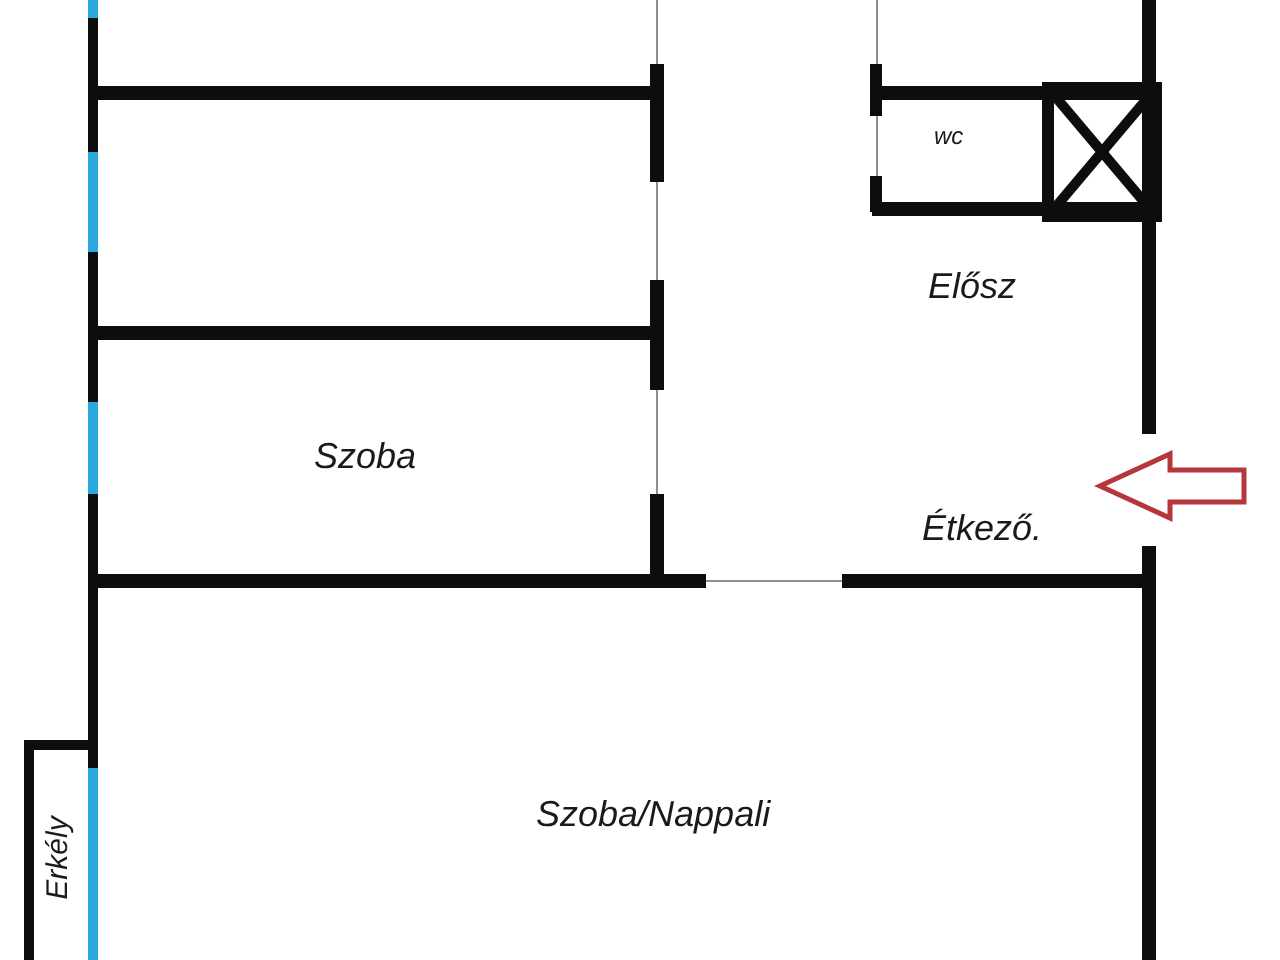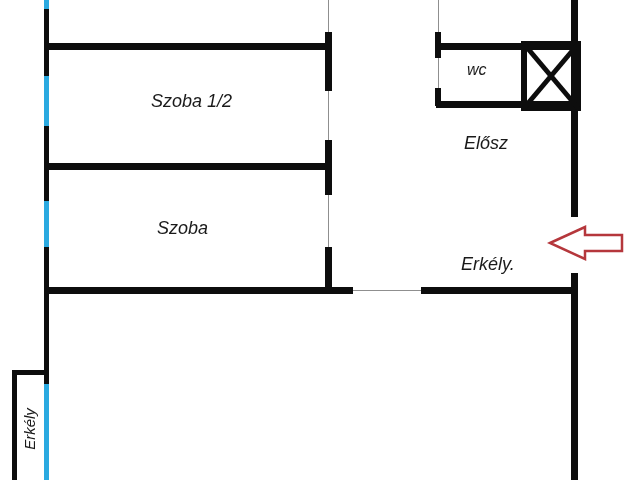--- a/index.html
+++ b/index.html
@@ -7,21 +7,21 @@
     position:relative;width:640px;height:480px;background:#ffffff;
     overflow:hidden;font-family:"Liberation Sans",sans-serif;
   }
   .wall{position:absolute;background:#0d0d0d;}
   .win{position:absolute;background:#2aa9e0;}
   .thin{position:absolute;background:#8f8f8f;}
   .room-label{
     position:absolute;color:#1a1a1a;font-style:italic;
     font-size:18px;line-height:1;white-space:nowrap;
   }
-  .room-label.small{font-size:16px;}
+  .room-label.small{font-size:12px;}
   .rotated{
     font-size:15px;
     transform:translate(-50%,-50%) rotate(-90deg);
     transform-origin:center center;
   }
   svg{position:absolute;display:block;}
 </style>
 </head>
 <body>
 
@@ -64,20 +64,20 @@
   <svg style="left:521px;top:41px" width="60" height="70" viewBox="0 0 60 70">
     <rect x="3" y="3" width="54" height="64" fill="none" stroke="#0d0d0d" stroke-width="6"></rect>
     <line x1="3" y1="3" x2="57" y2="67" stroke="#0d0d0d" stroke-width="5"></line>
     <line x1="57" y1="3" x2="3" y2="67" stroke="#0d0d0d" stroke-width="5"></line>
   </svg>
 
   <svg style="left:543px;top:221px" width="84" height="44" viewBox="0 0 84 44">
     <polygon points="7,22 42,6 42,14 79,14 79,30 42,30 42,38" fill="#ffffff" stroke="#b5373c" stroke-width="2.5" stroke-linejoin="miter"></polygon>
   </svg>
 
-  <div class="room-label" style="left:151px;top:92px">Szoba 1/2</div>
   <div class="room-label" style="left:157px;top:219px">Szoba</div>
   <div class="room-label small" style="left:467px;top:62px">wc</div>
   <div class="room-label" style="left:464px;top:134px">Elősz</div>
-  <div class="room-label" style="left:461px;top:255px">Erkély.</div>
+  <div class="room-label" style="left:461px;top:255px">Étkező.</div>
+  <div class="room-label" style="left:268px;top:398px">Szoba/Nappali</div>
   <div class="room-label rotated" style="left:29px;top:429px">Erkély</div>
 
 </div>
 
 </body></html>

